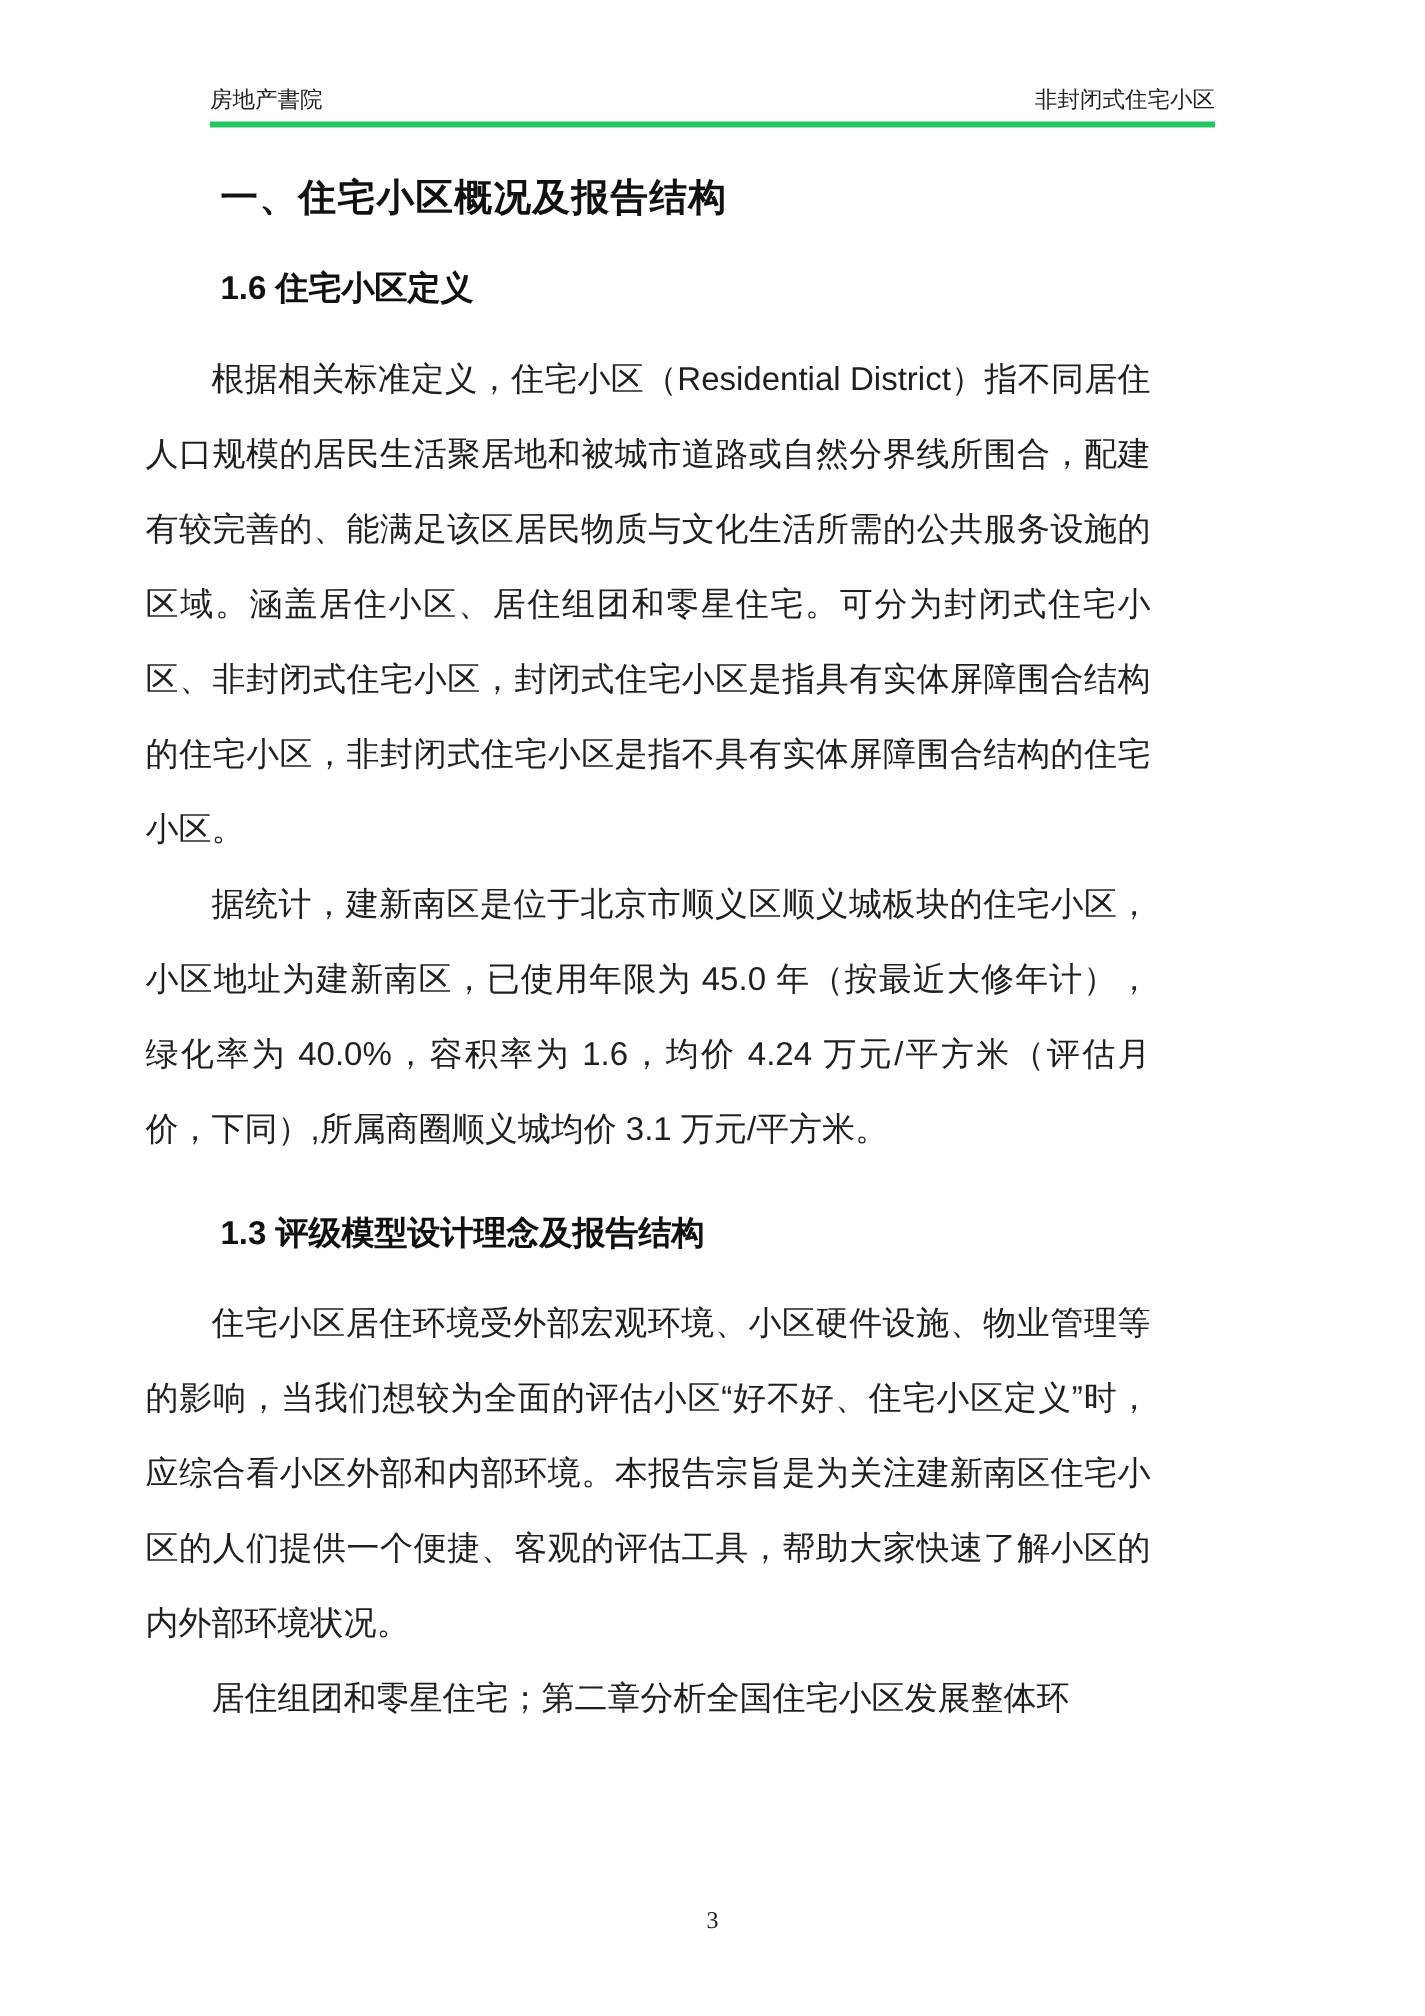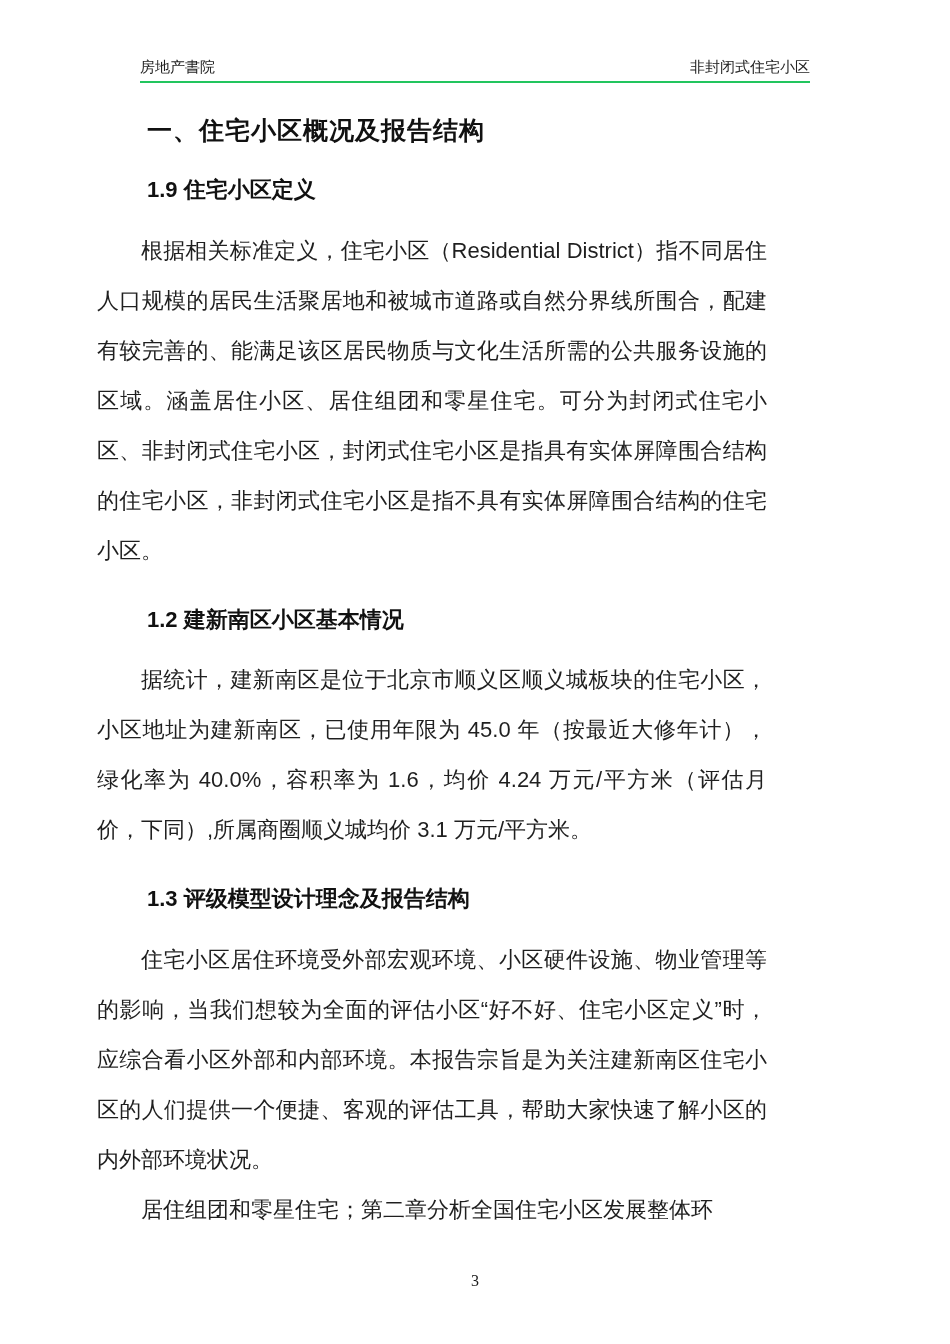--- a/index.html
+++ b/index.html
@@ -14,21 +14,21 @@
     margin: 0 auto;
     background: #ffffff;
     color: #1a1a1a;
     overflow: hidden;
   }
   
   .page-head {
     margin: 0 140px;
     padding-top: 58px;
     padding-bottom: 5px;
-    border-bottom: 2px solid #22c55e;
+    border-bottom: 4px solid #22c55e;
     display: flex;
     justify-content: space-between;
     align-items: flex-end;
     font-family: "Liberation Sans", "DejaVu Sans", sans-serif;
     font-size: 15px;
     line-height: 1.2;
     color: #222222;
   }
   
   .doc-body {
@@ -83,24 +83,23 @@
 
   <div class="page-head">
     <span>房地产書院</span>
     <span>非封闭式住宅小区</span>
   </div>
 
   <div class="doc-body">
 
     <div class="doc-title">一、住宅小区概况及报告结构</div>
 
-    <div class="section-heading">1.9 住宅小区定义</div>
+    <div class="section-heading">1.6 住宅小区定义</div>
     <p class="body-para">根据相关标准定义，住宅小区（Residential District）指不同居住人口规模的居民生活聚居地和被城市道路或自然分界线所围合，配建有较完善的、能满足该区居民物质与文化生活所需的公共服务设施的区域。涵盖居住小区、居住组团和零星住宅。可分为封闭式住宅小区、非封闭式住宅小区，封闭式住宅小区是指具有实体屏障围合结构的住宅小区，非封闭式住宅小区是指不具有实体屏障围合结构的住宅小区。</p>
 
-    <div class="section-heading">1.2 建新南区小区基本情况</div>
     <p class="body-para">据统计，建新南区是位于北京市顺义区顺义城板块的住宅小区，小区地址为建新南区，已使用年限为 45.0 年（按最近大修年计），绿化率为 40.0%，容积率为 1.6，均价 4.24 万元/平方米（评估月价，下同）,所属商圈顺义城均价 3.1 万元/平方米。</p>
 
     <div class="section-heading">1.3 评级模型设计理念及报告结构</div>
     <p class="body-para">住宅小区居住环境受外部宏观环境、小区硬件设施、物业管理等的影响，当我们想较为全面的评估小区“好不好、住宅小区定义”时，应综合看小区外部和内部环境。本报告宗旨是为关注建新南区住宅小区的人们提供一个便捷、客观的评估工具，帮助大家快速了解小区的内外部环境状况。</p>
     <p class="body-para">居住组团和零星住宅；第二章分析全国住宅小区发展整体环</p>
 
   </div>
 
   <div class="page-foot">3</div>
 

